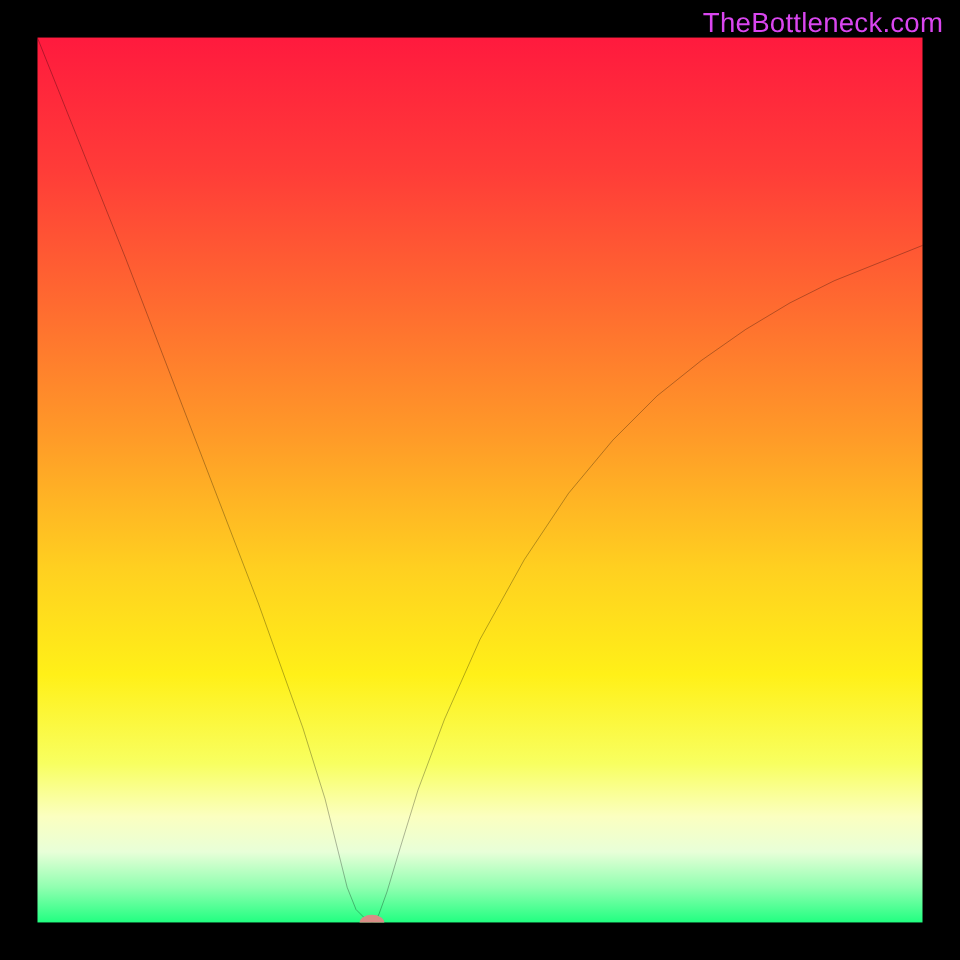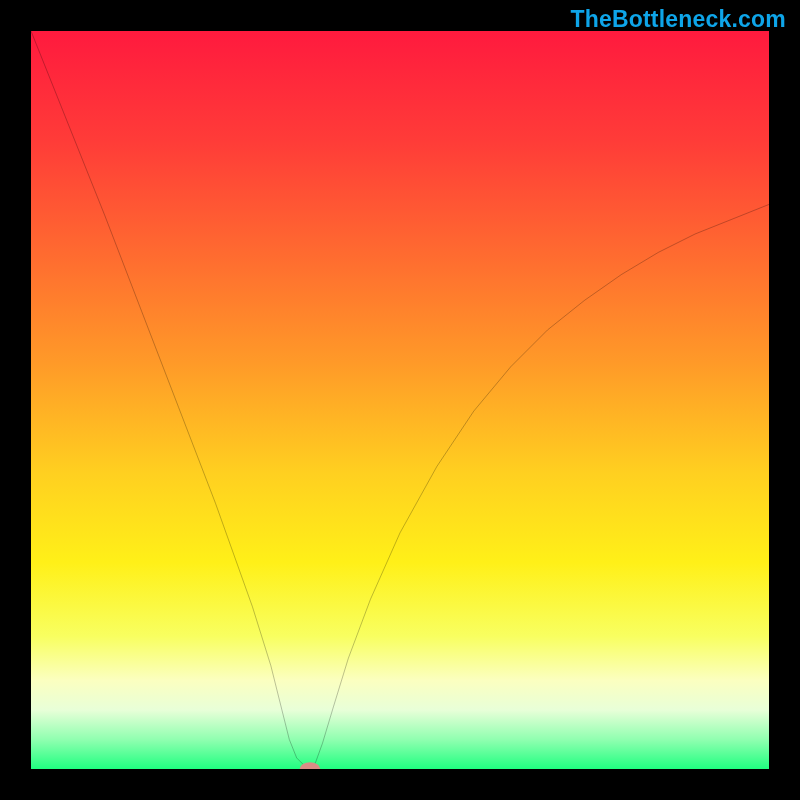--- a/index.html
+++ b/index.html
@@ -22,23 +22,23 @@
     left: 31px;
     top: 31px;
     width: 738px;
     height: 738px;
     overflow: hidden;
   }
   .watermark {
     position: absolute;
     top: 6px;
     right: 14px;
-    color: #0ea5e9;
+    color: #d946ef;
     font-size: 23px;
-    font-weight: 700;
+    font-weight: 400;
     letter-spacing: 0.2px;
     z-index: 5;
     font-family: Arial, sans-serif;
   }
 </style>
 </head>
 <body>
 
 <div class="frame">
   <div class="watermark">TheBottleneck.com</div>

